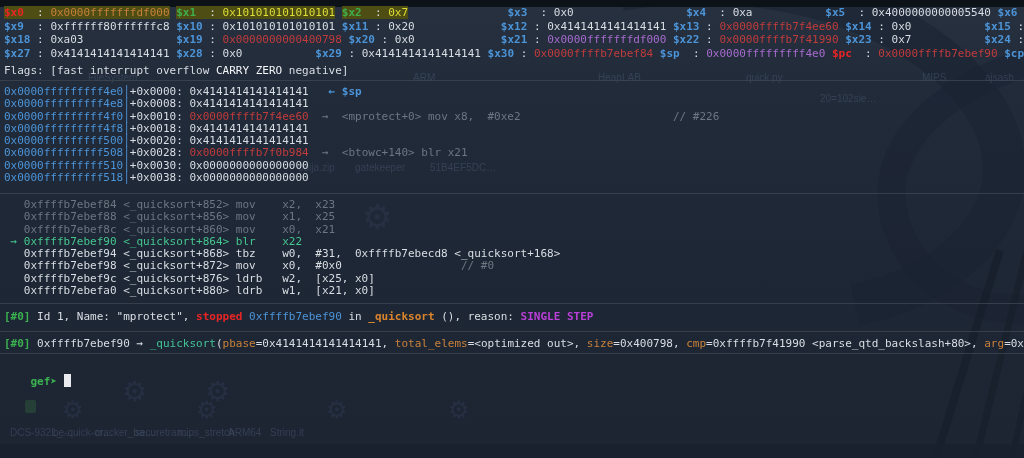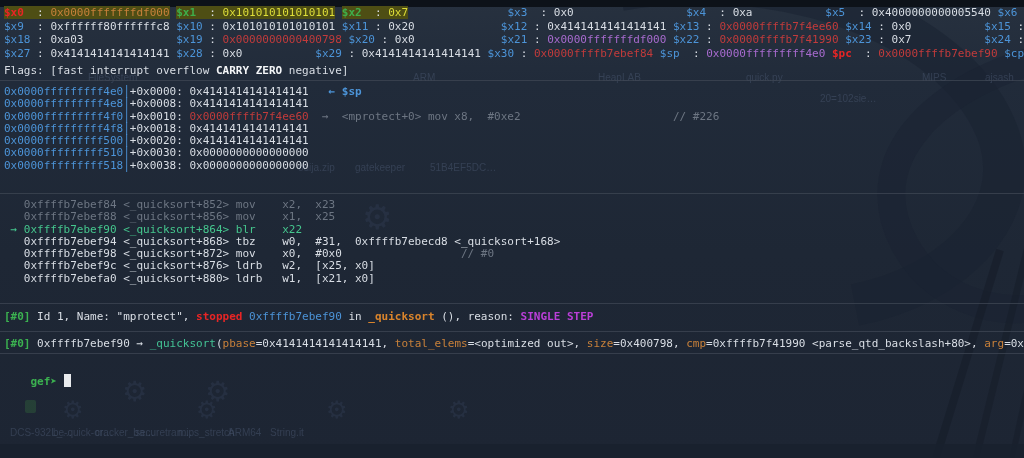--- a/index.html
+++ b/index.html
@@ -21,23 +21,23 @@
   #bottomband { position:absolute; left:0; top:444px; width:1024px; height:14px; background:#19212e; opacity:.85; z-index:1; }
   
   #term { position:absolute; inset:0; z-index:3; font-size:11px; color:#d9dee5; }
   pre, .line { font-family:inherit; white-space:pre; }
   .abs { position:absolute; left:4px; }
   .sep { position:absolute; left:0; width:1024px; height:1px; background:#3f4754; opacity:.75; }
   .lh-reg  .row { line-height:13.6px; }
   .lh-body .row { line-height:12.3px; }
   
   .c-w { color:#d9dee5; }
-  .c-W { color:#f4f6f8; font-weight:bold; }
+  .c-W { color:#f4f6f8; font-weight:normal; }
   .c-d { color:#6d7683; }
-  .c-b { color:#4c94d8; font-weight:normal; }
+  .c-b { color:#4c94d8; font-weight:bold; }
   .c-bl{ color:#4c94d8; }
   .c-B { color:#4c94d8; font-weight:bold; }
   .c-r { color:#c23b3b; }
   .c-R { color:#e82525; font-weight:bold; }
   .c-g { color:#3fae4a; font-weight:bold; }
   .c-G { color:#3bb150; font-weight:bold; }
   .c-o { color:#c8803a; }
   .c-O { color:#d9842c; font-weight:bold; }
   .c-y { color:#dede38; }
   .c-p { color:#a86bcf; }
@@ -101,29 +101,31 @@
   <div class="abs line" style="top:64px;"><span>Flags: [fast interrupt overflow </span><span class="c-W">CARRY ZERO</span><span> negative]</span></div>
 
   <div class="sep" style="top:80px;"></div>
 
   <div class="abs lh-body" style="top:86px;">
     <div class="row line"><span class="c-bl">0x0000fffffffff4e0</span><span class="c-bl">│</span><span>+0x0000: </span><span>0x4141414141414141</span><span>   </span><span class="c-B">← $sp</span></div>
     <div class="row line"><span class="c-bl">0x0000fffffffff4e8</span><span class="c-bl">│</span><span>+0x0008: </span><span>0x4141414141414141</span></div>
     <div class="row line"><span class="c-bl">0x0000fffffffff4f0</span><span class="c-bl">│</span><span>+0x0010: </span><span class="c-r">0x0000ffffb7f4ee60</span><span>  </span><span class="c-d">→  &lt;mprotect+0&gt; mov x8,  #0xe2</span><span>                       </span><span class="c-d">// #226</span></div>
     <div class="row line"><span class="c-bl">0x0000fffffffff4f8</span><span class="c-bl">│</span><span>+0x0018: </span><span>0x4141414141414141</span></div>
     <div class="row line"><span class="c-bl">0x0000fffffffff500</span><span class="c-bl">│</span><span>+0x0020: </span><span>0x4141414141414141</span></div>
+    <div class="row line"><span class="c-bl">0x0000fffffffff508</span><span class="c-bl">│</span><span>+0x0028: </span><span class="c-r">0x0000ffffb7f0b984</span><span>  </span><span class="c-d">→  &lt;btowc+140&gt; blr x21</span></div>
     <div class="row line"><span class="c-bl">0x0000fffffffff510</span><span class="c-bl">│</span><span>+0x0030: </span><span>0x0000000000000000</span></div>
     <div class="row line"><span class="c-bl">0x0000fffffffff518</span><span class="c-bl">│</span><span>+0x0038: </span><span>0x0000000000000000</span></div>
   </div>
 
   <div class="sep" style="top:193px;"></div>
 
   <div class="abs lh-body" style="top:199px;">
     <div class="row line"><span class="c-d">   0xffffb7ebef84 &lt;_quicksort+852&gt; mov    x2,  x23</span></div>
     <div class="row line"><span class="c-d">   0xffffb7ebef88 &lt;_quicksort+856&gt; mov    x1,  x25</span></div>
+    <div class="row line"><span class="c-d">   0xffffb7ebef8c &lt;_quicksort+860&gt; mov    x0,  x21</span></div>
     <div class="row line"><span class="c-c"> → 0xffffb7ebef90 &lt;_quicksort+864&gt; blr    x22</span></div>
     <div class="row line"><span>   0xffffb7ebef94 &lt;_quicksort+868&gt; tbz    w0,  #31,  0xffffb7ebecd8 &lt;_quicksort+168&gt;</span></div>
     <div class="row line"><span>   0xffffb7ebef98 &lt;_quicksort+872&gt; mov    x0,  #0x0</span><span>                  </span><span class="c-d">// #0</span></div>
     <div class="row line"><span>   0xffffb7ebef9c &lt;_quicksort+876&gt; ldrb   w2,  [x25, x0]</span></div>
     <div class="row line"><span>   0xffffb7ebefa0 &lt;_quicksort+880&gt; ldrb   w1,  [x21, x0]</span></div>
   </div>
 
   <div class="sep" style="top:303px;"></div>
 
   <div class="abs line" style="top:310px;"><span class="c-G">[#0]</span><span> Id 1, Name: "mprotect", </span><span class="c-R">stopped</span><span> </span><span class="c-bl">0xffffb7ebef90</span><span> in </span><span class="c-O">_quicksort</span><span> (), reason: </span><span class="c-P">SINGLE STEP</span></div>

